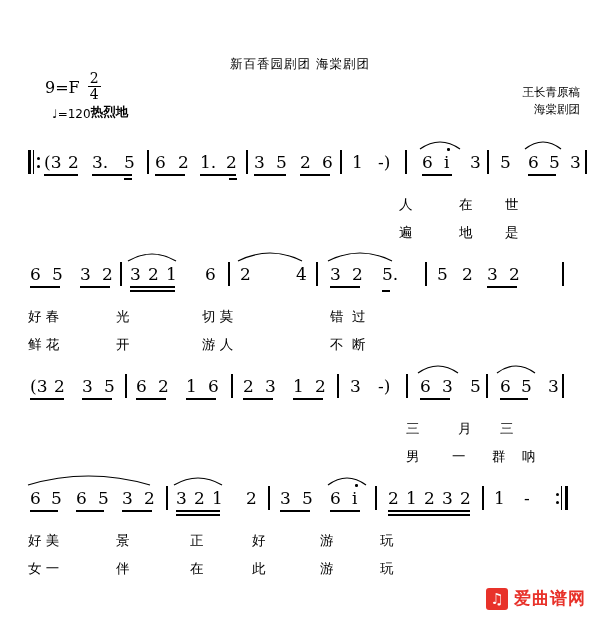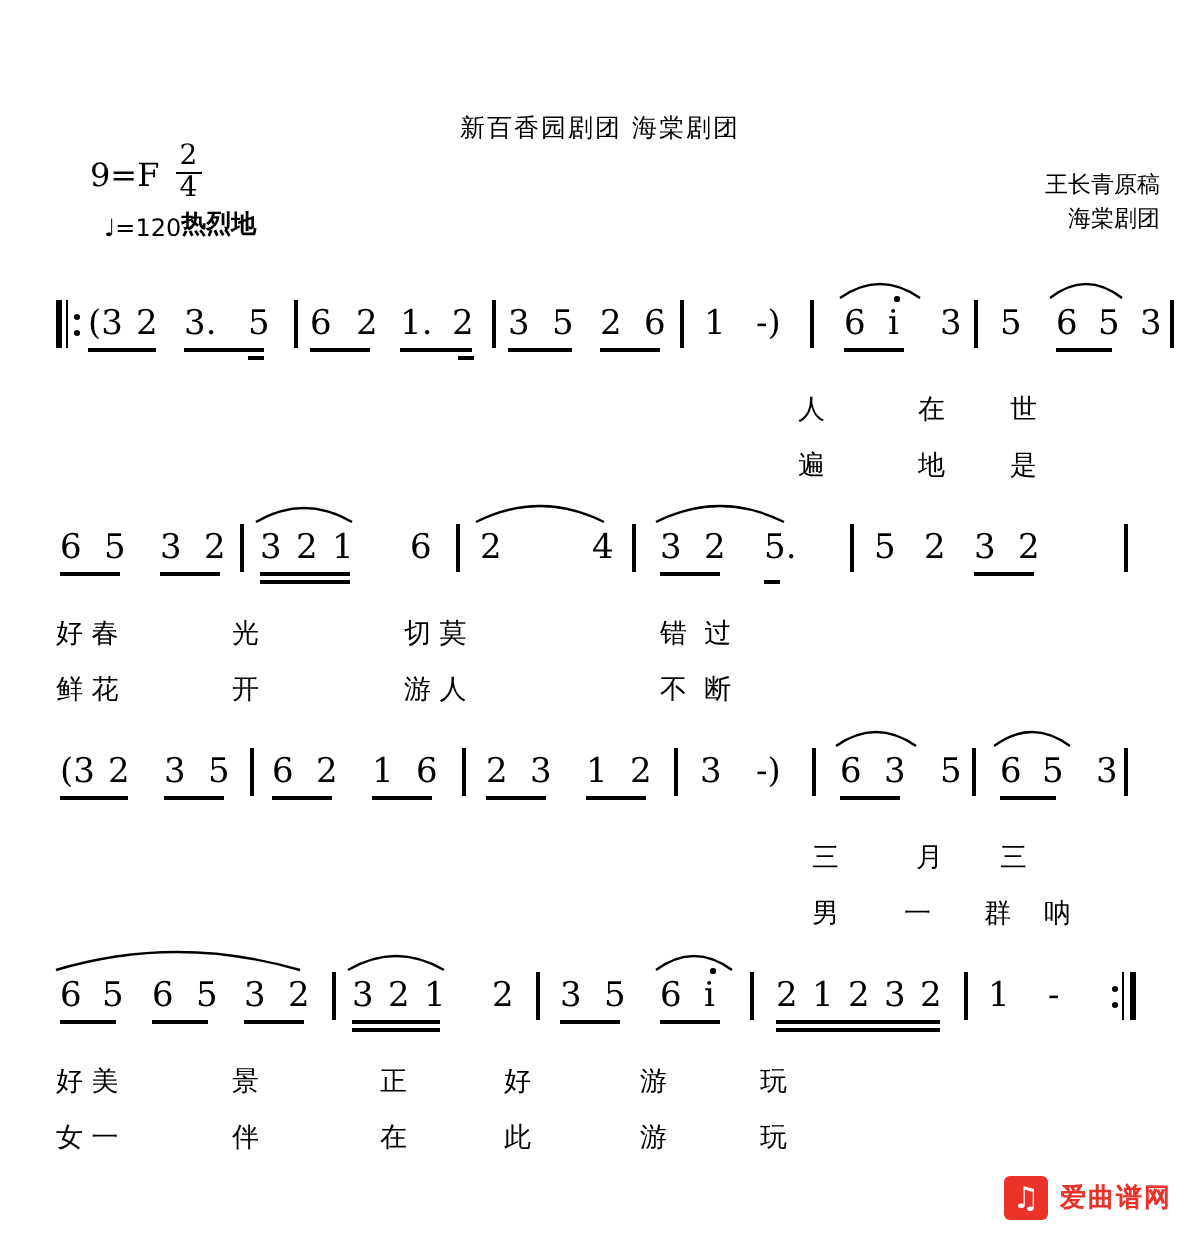--- a/index.html
+++ b/index.html
@@ -81,21 +81,21 @@
 
   .watermark{
     position:absolute;right:14px;bottom:12px;
     display:flex;align-items:center;gap:6px;
   }
   .wm-icon{
     width:22px;height:22px;background:#e8322a;border-radius:3px;
     color:#fff;font-size:15px;line-height:22px;text-align:center;
     font-family:"DejaVu Serif", serif;
   }
-  .wm-text{font-size:13px;color:#e8322a;font-weight:bold;letter-spacing:1px;}
+  .wm-text{font-size:17px;color:#e8322a;font-weight:bold;letter-spacing:1px;}
 </style>
 </head>
 <body>
 
 <div class="sheet">
 
   <div class="subtitle">新百香园剧团 海棠剧团</div>
 
   <div class="credits">
     <div>王长青原稿</div>

